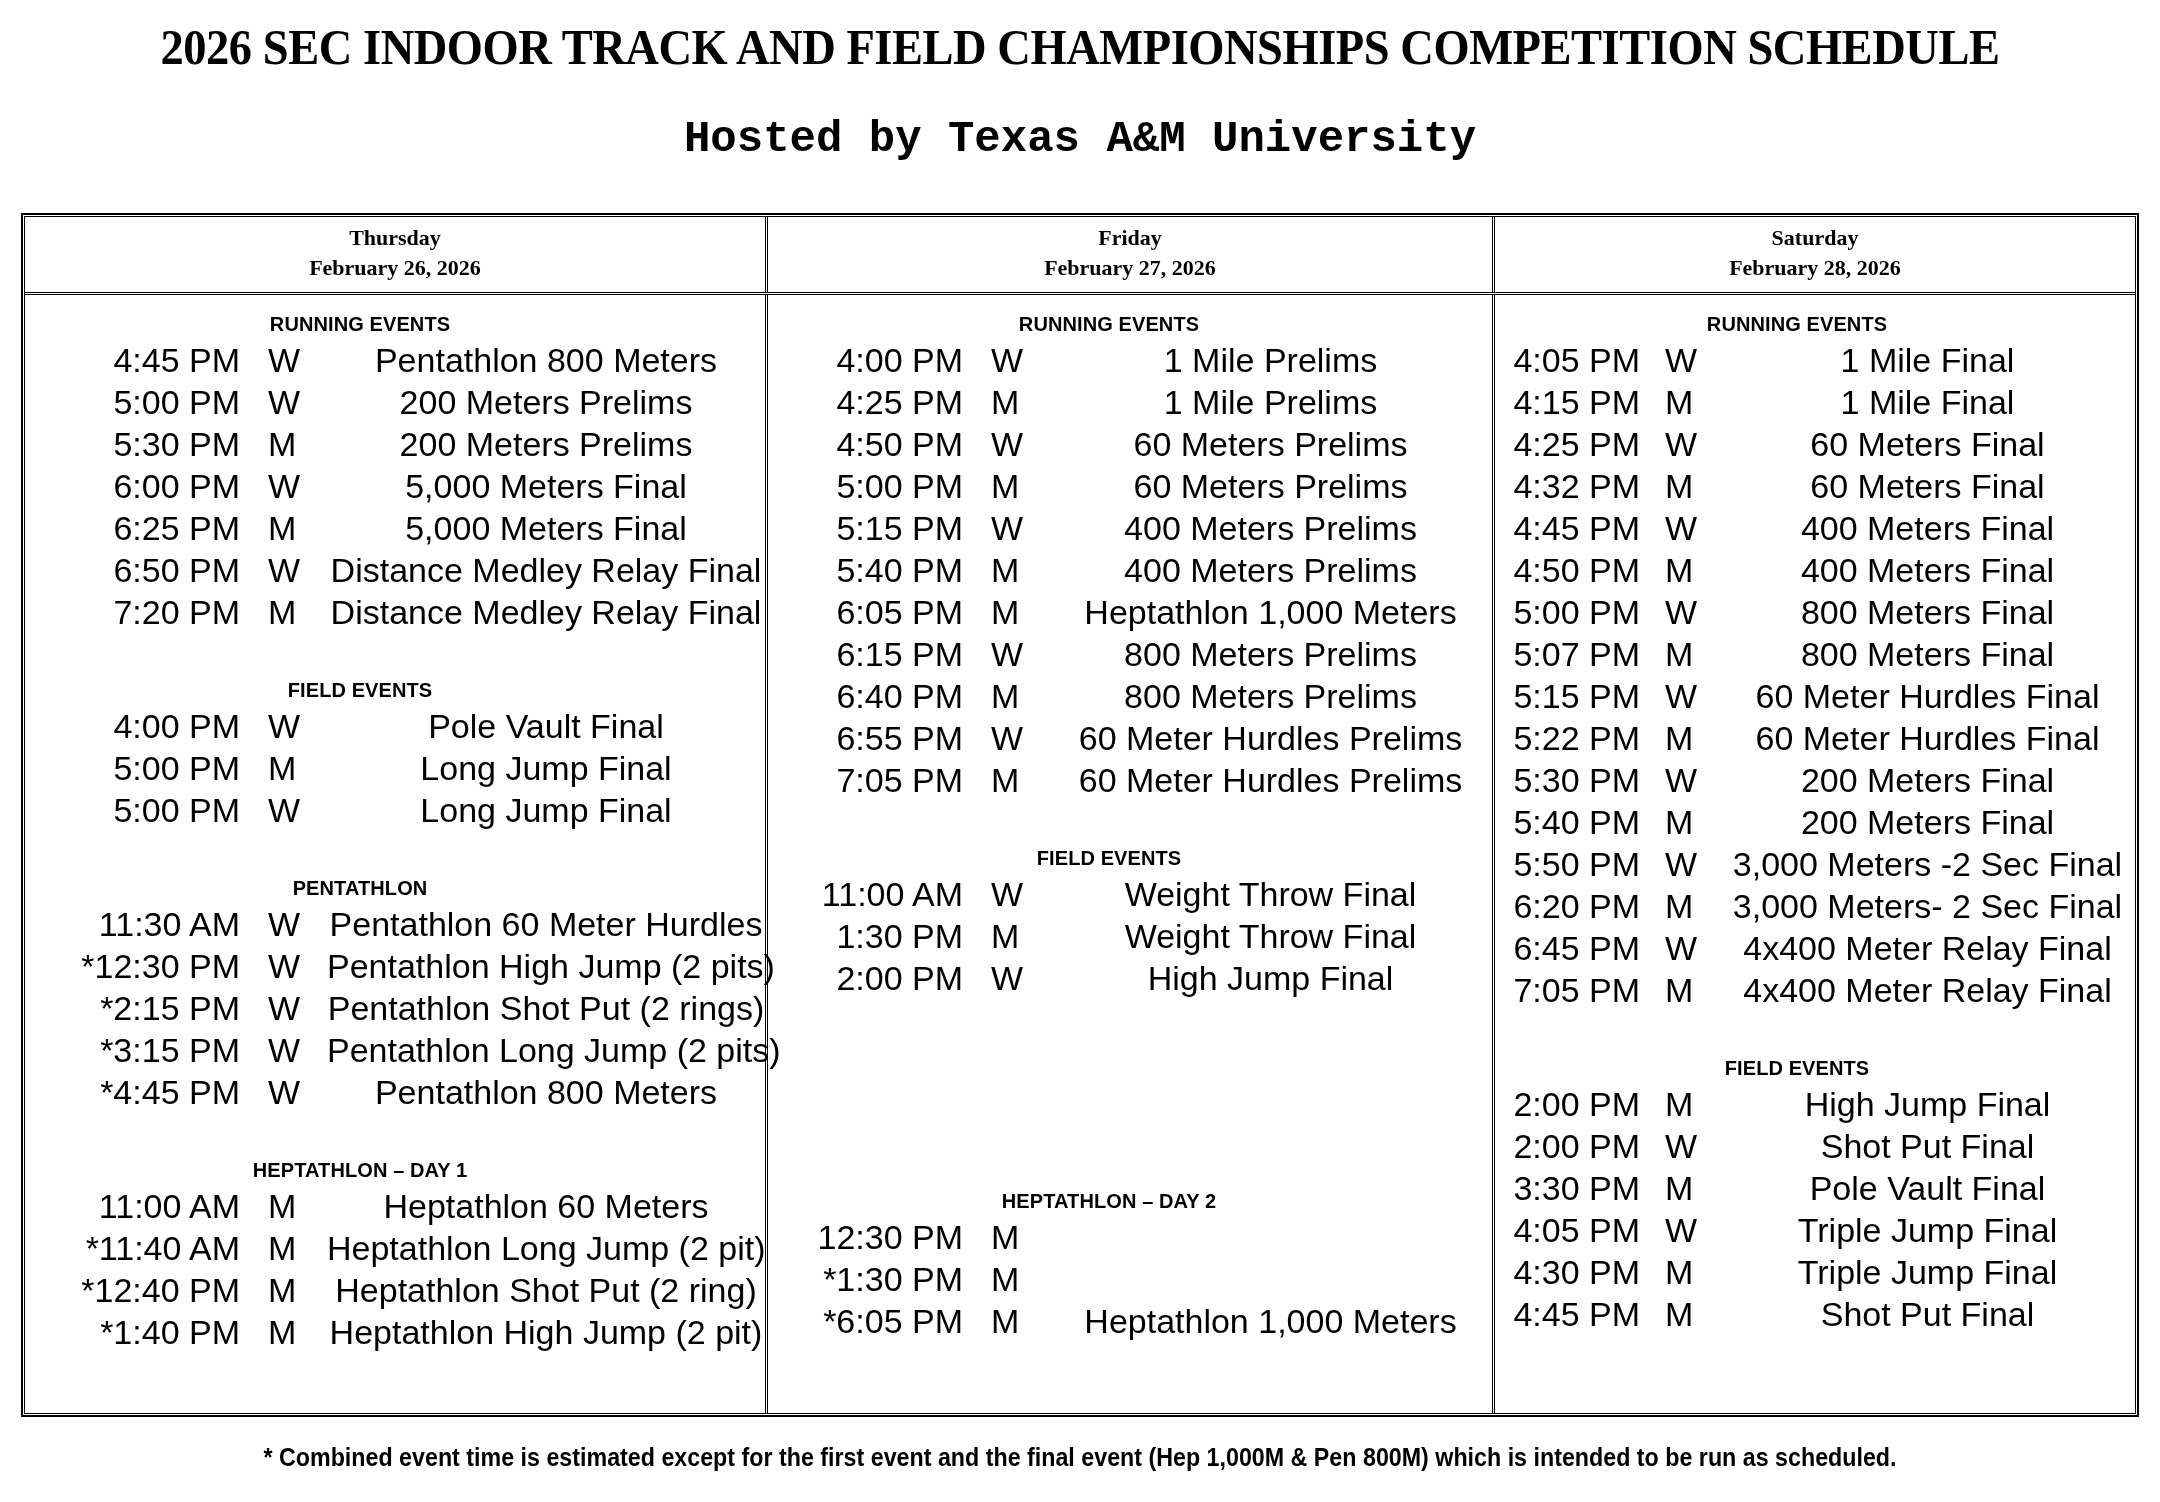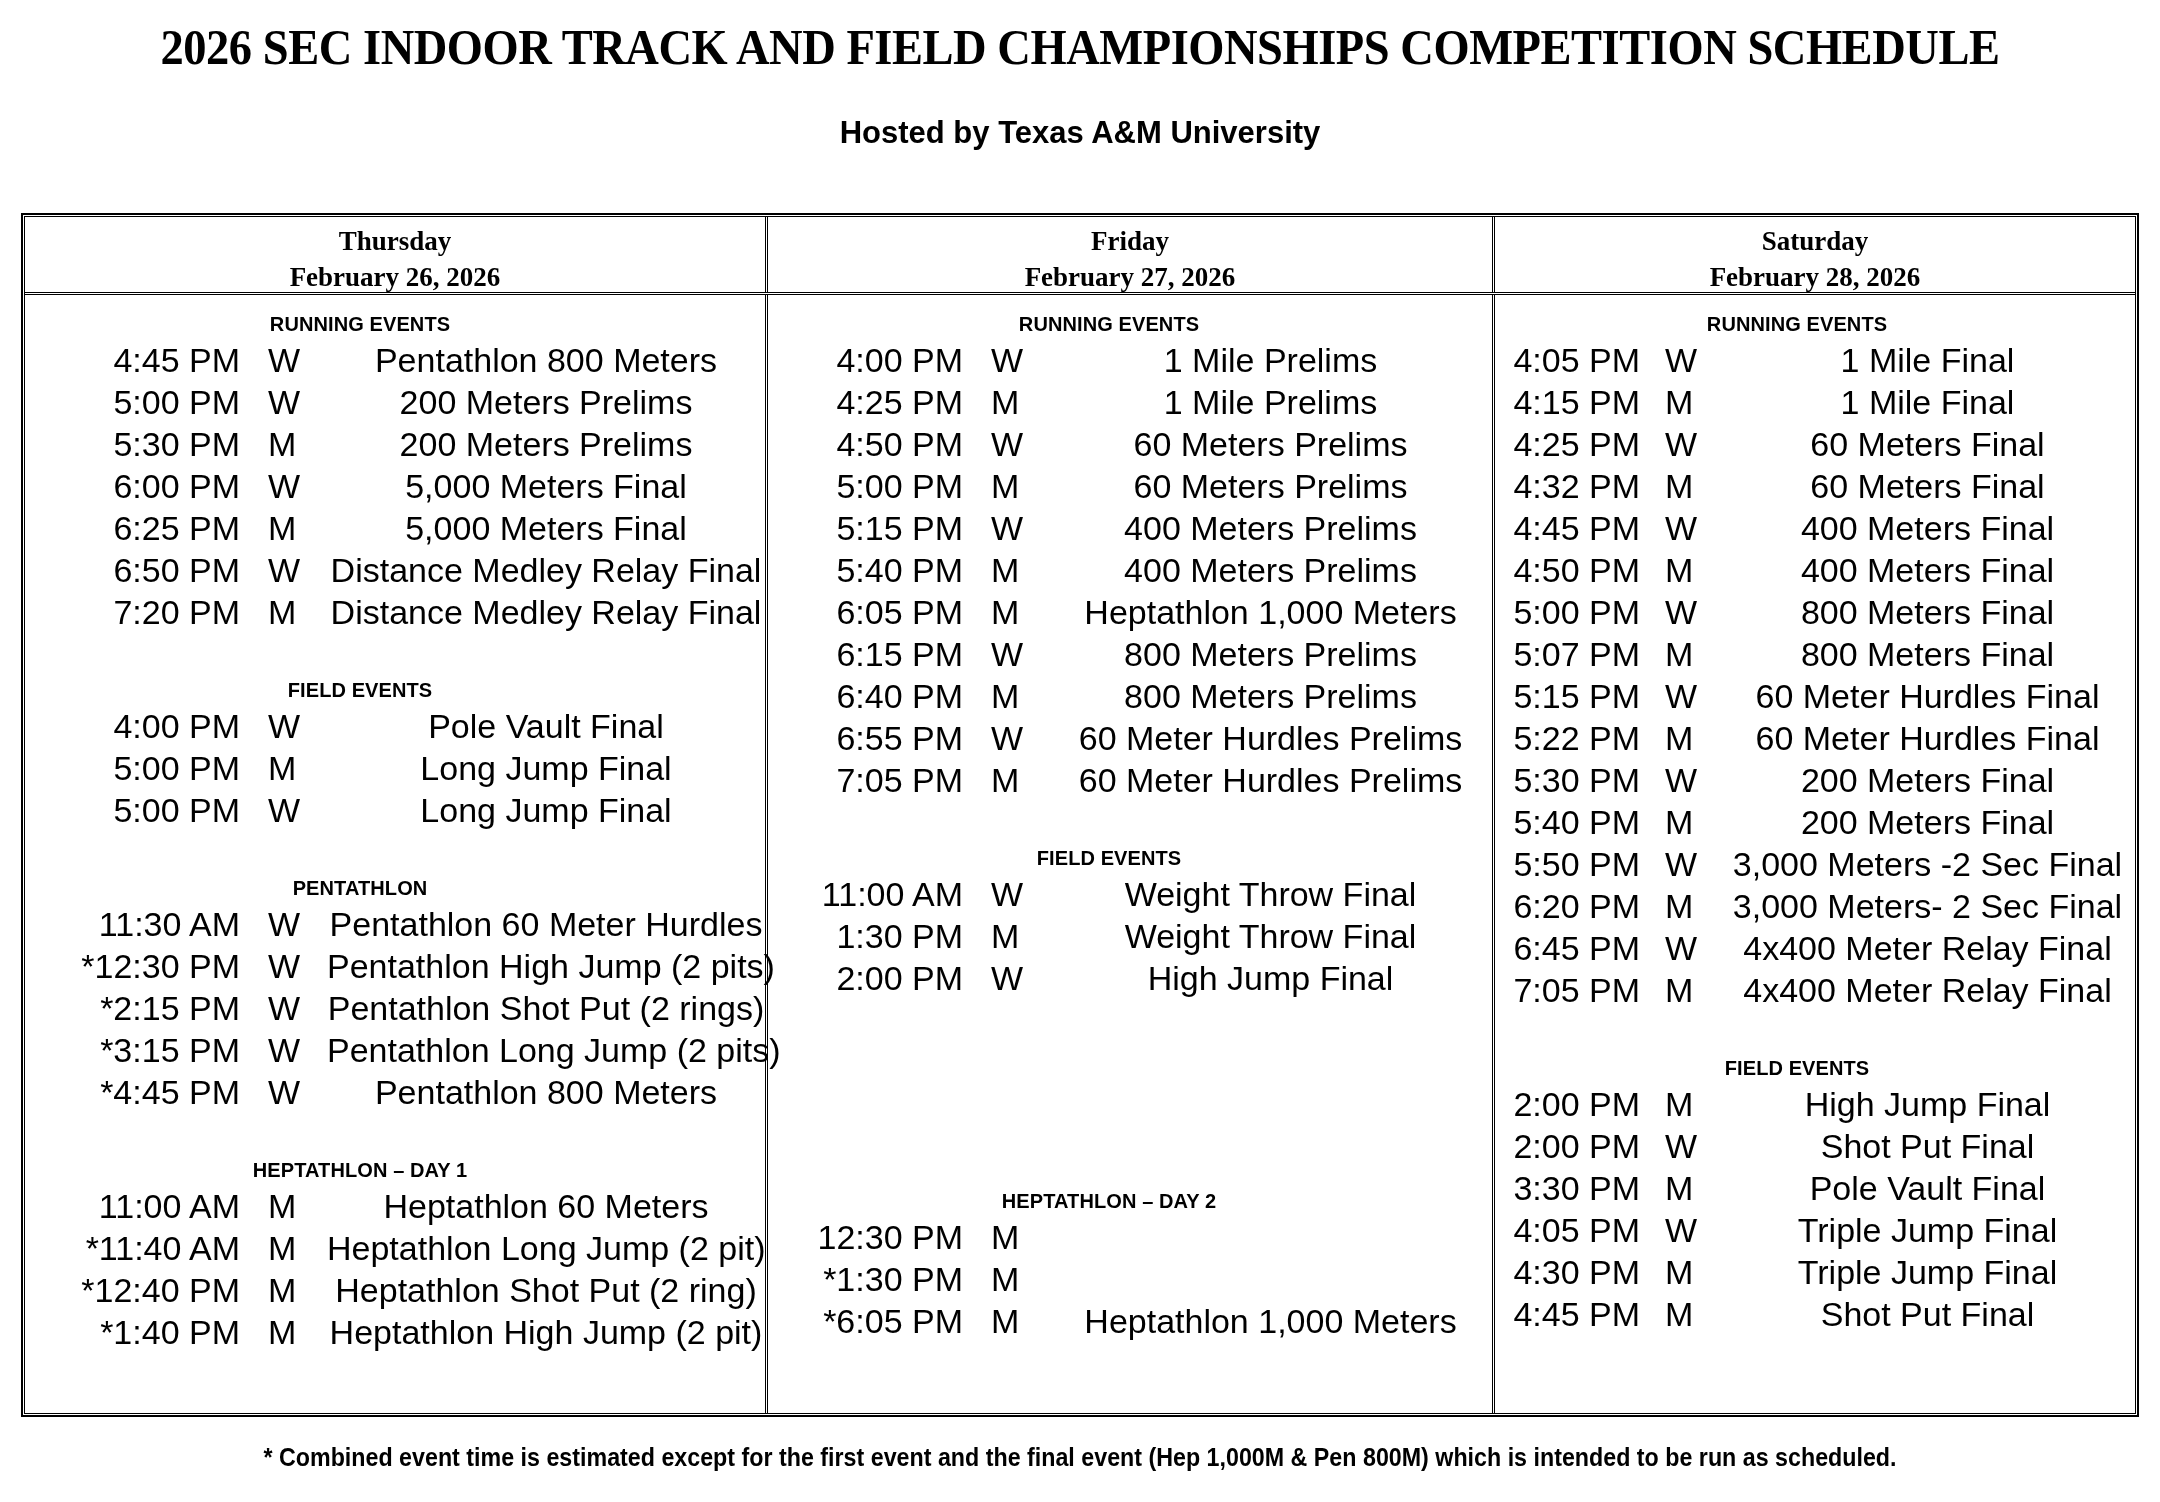--- a/index.html
+++ b/index.html
@@ -26,23 +26,23 @@
     font-family: "Liberation Serif", serif;
     font-weight: 700;
     font-size: 50px;
     letter-spacing: -0.5px;
     line-height: 1.0;
     padding-top: 22px;
     transform: scaleX(0.93);
     white-space: nowrap;
   }
   .doc-subtitle {
-    font-family: Liberation Sans, sans-serif;
+    font-family: Liberation Mono, monospace;
     font-weight: 700;
-    font-size: 31px;
+    font-size: 44px;
     line-height: 1.0;
     padding-top: 45px;
     white-space: nowrap;
   }
 
   
   .table-frame {
     position: absolute;
     left: 22px;
     top: 214px;
@@ -69,21 +69,21 @@
     position: relative;
   }
   .col-thu { width: 743px; border-right: 3px double #000; }
   .col-fri { width: 727px; border-right: 3px double #000; }
   .col-sat { width: 640px; }
 
   .day-head {
     text-align: center;
     font-family: "Liberation Serif", serif;
     font-weight: 700;
-    font-size: 27px;
+    font-size: 22px;
     line-height: 1.35;
     padding-top: 6px;
   }
 
   .col-body {
     padding: 0;
     height: 100%;
   }
 
   

